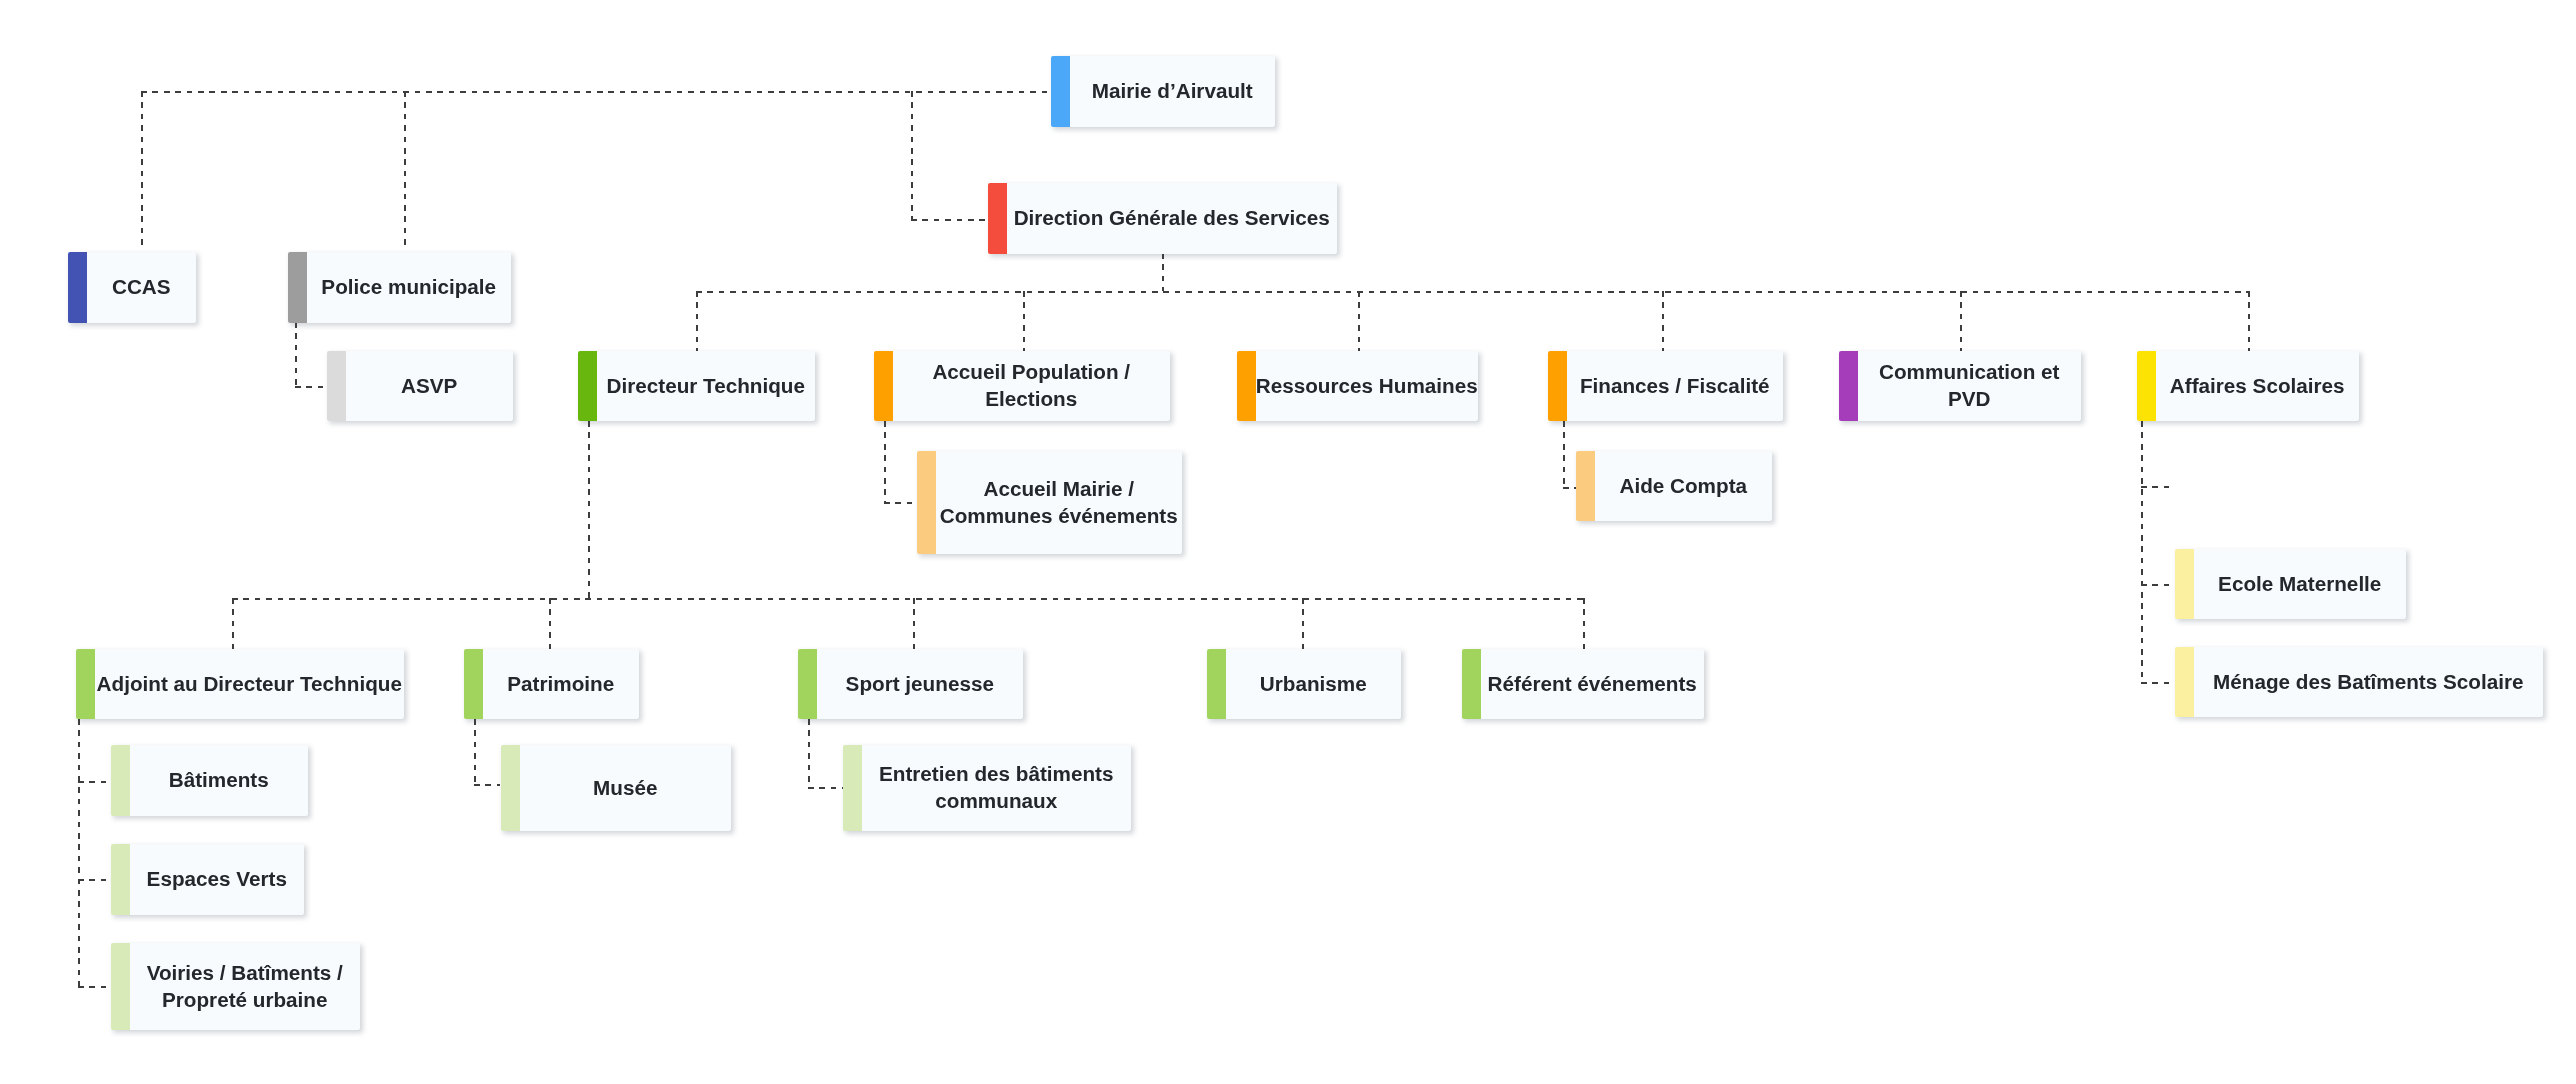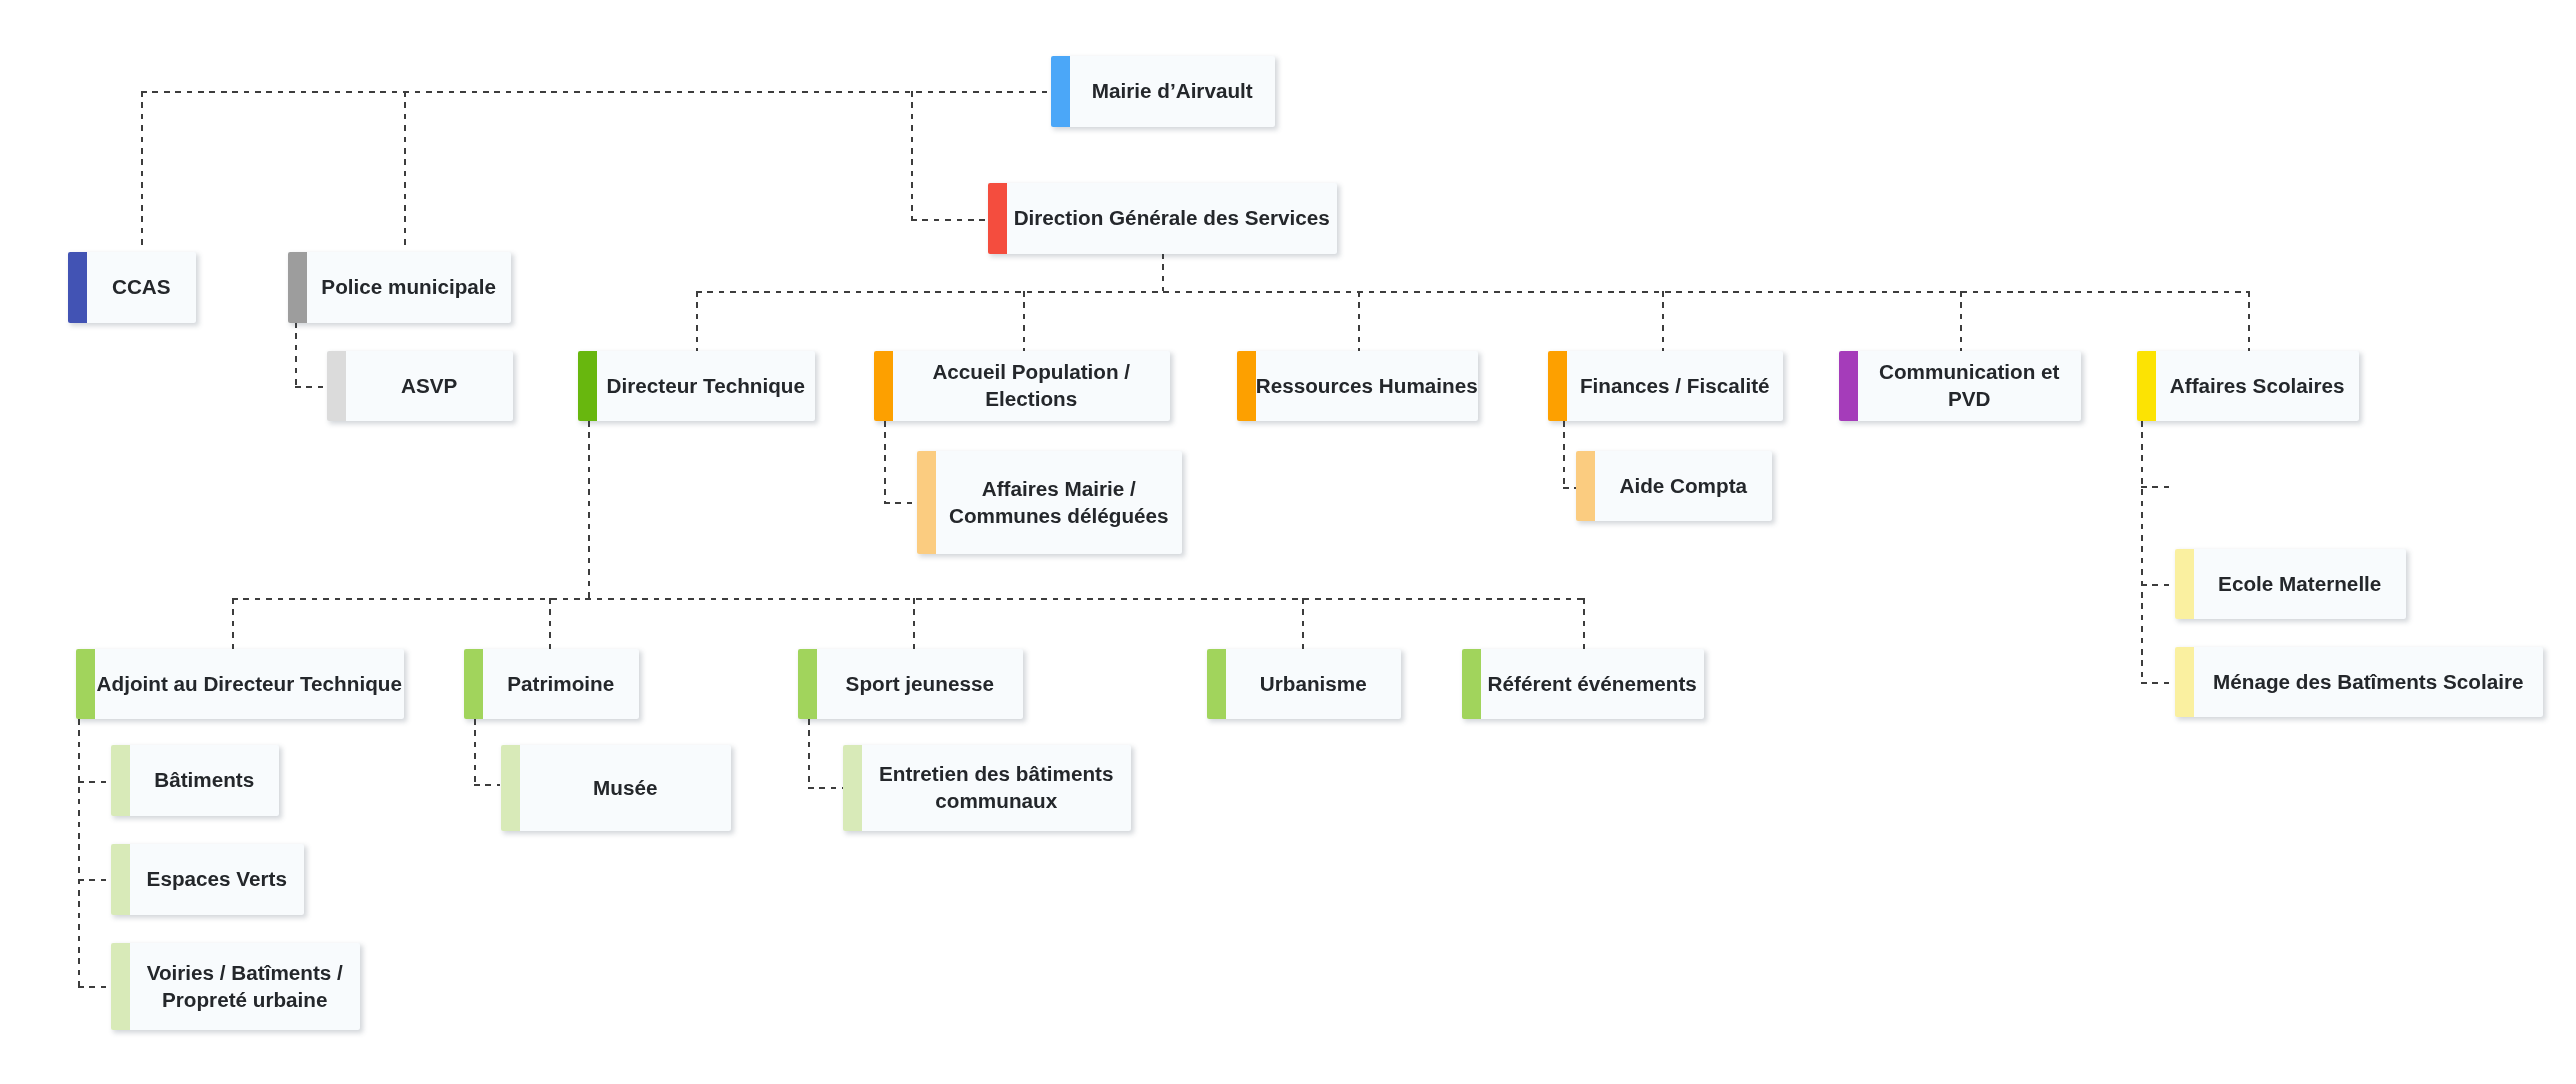--- a/index.html
+++ b/index.html
@@ -146,21 +146,21 @@
     <span class="label">Communication et PVD</span>
   </div>
 
   <div class="node" style="left:2137px;top:351px;width:222px;height:70px">
     <span class="accent" style="background: rgb(252, 227, 3);"></span>
     <span class="label">Affaires Scolaires</span>
   </div>
 
   <div class="node" style="left:917px;top:451px;width:265px;height:103px">
     <span class="accent" style="background: rgb(251, 204, 128);"></span>
-    <span class="label">Affaires Mairie / Communes déléguées</span>
+    <span class="label">Accueil Mairie / Communes événements</span>
   </div>
 
   <div class="node" style="left:1576px;top:451px;width:196px;height:70px">
     <span class="accent" style="background: rgb(251, 204, 128);"></span>
     <span class="label">Aide Compta</span>
   </div>
 
 
   <div class="node" style="left:2175px;top:549px;width:231px;height:70px">
     <span class="accent" style="background: rgb(250, 240, 160);"></span>
@@ -190,21 +190,21 @@
   <div class="node" style="left:1207px;top:649px;width:194px;height:70px">
     <span class="accent" style="background: rgb(161, 212, 92);"></span>
     <span class="label">Urbanisme</span>
   </div>
 
   <div class="node" style="left:1462px;top:649px;width:242px;height:70px">
     <span class="accent" style="background: rgb(161, 212, 92);"></span>
     <span class="label">Référent événements</span>
   </div>
 
-  <div class="node" style="left:111px;top:745px;width:168px;height:71px">
+  <div class="node" style="left:111px;top:745px;width:197px;height:71px">
     <span class="accent" style="background: rgb(216, 234, 184);"></span>
     <span class="label">Bâtiments</span>
   </div>
 
   <div class="node" style="left:111px;top:844px;width:193px;height:71px">
     <span class="accent" style="background: rgb(216, 234, 184);"></span>
     <span class="label">Espaces Verts</span>
   </div>
 
   <div class="node" style="left:111px;top:943px;width:249px;height:87px">

